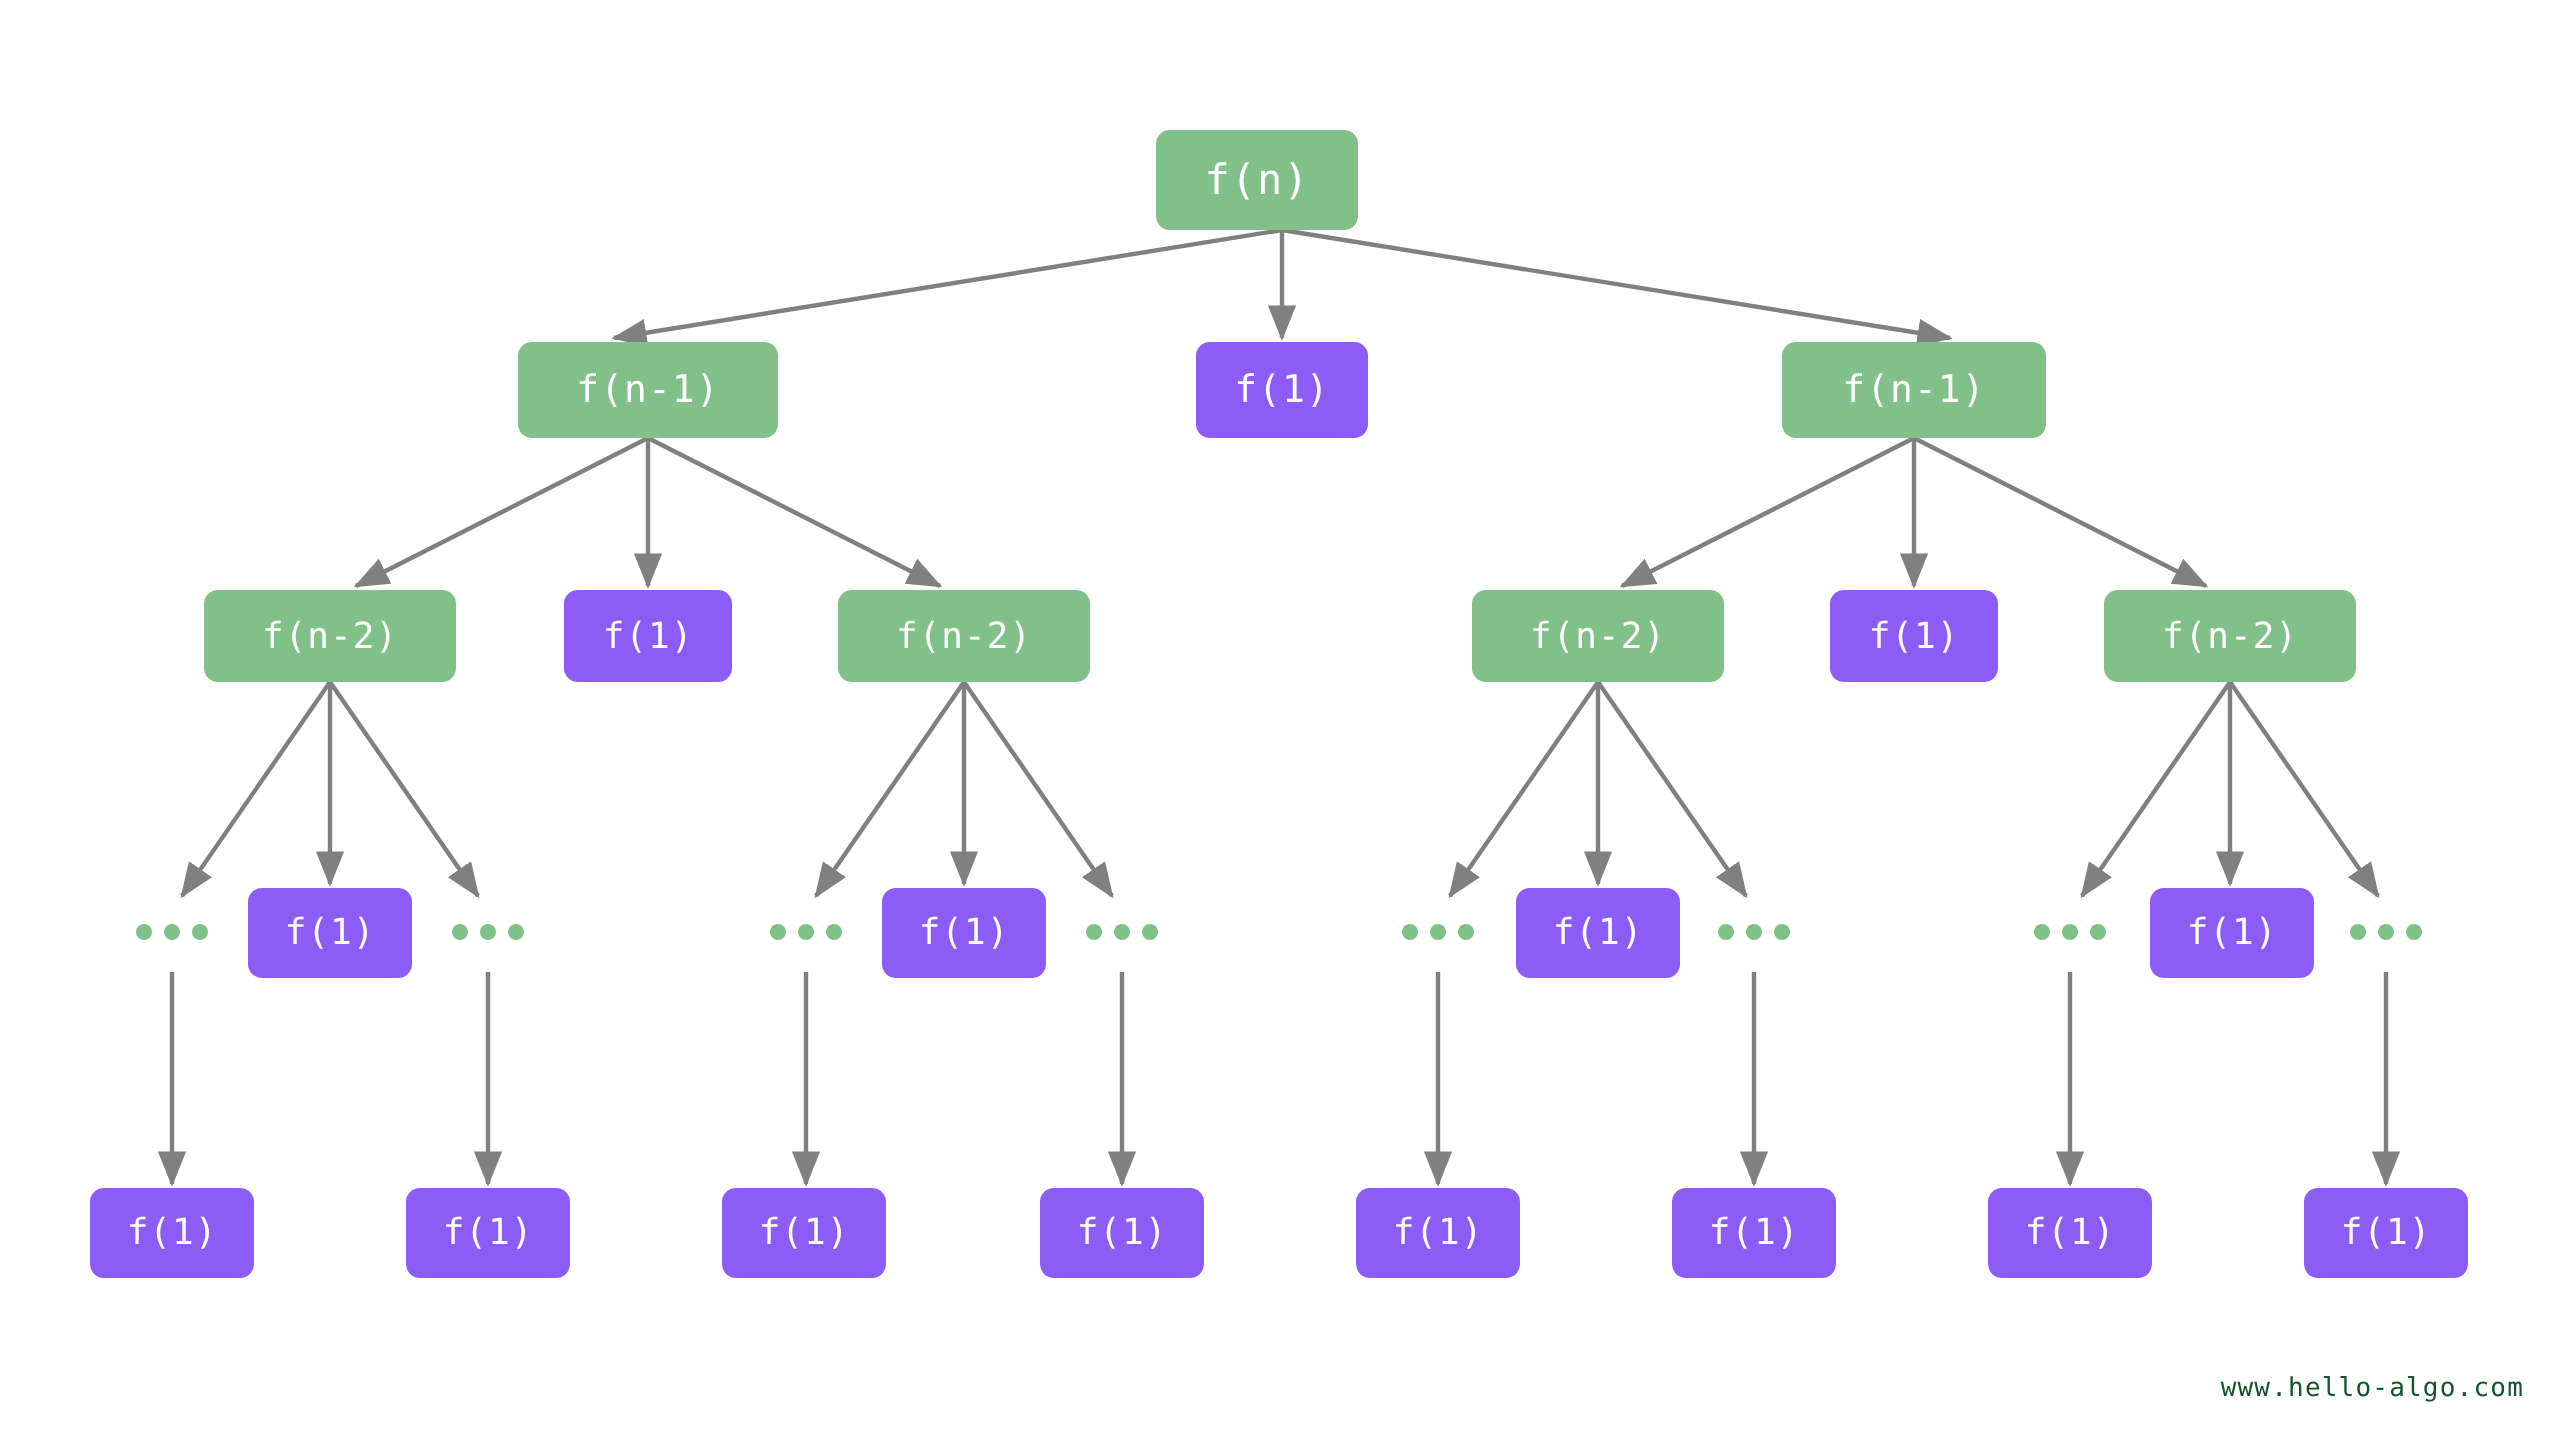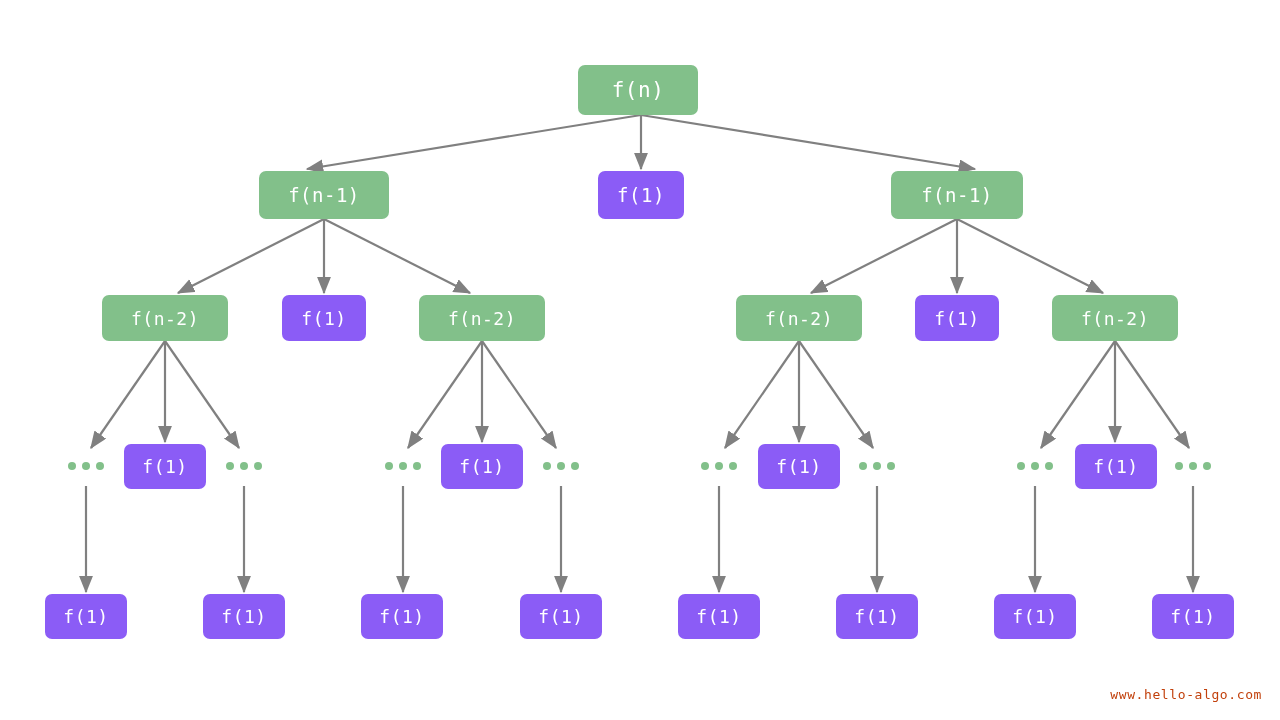--- a/index.html
+++ b/index.html
@@ -51,21 +51,21 @@
   }
   .ellipsis-node i {
     display: block;
     border-radius: 50%;
     background: #82c08a;
   }
   #watermark {
     position: absolute;
     right: 18px;
     bottom: 18px;
-    color: #c2410c;
+    color: #14532d;
     font-family: "DejaVu Sans Mono", monospace;
     font-size: 13px;
     letter-spacing: 0.6px;
     user-select: none;
   }
 </style>
 </head>
 <body>
 
 <div id="diagram-root">
@@ -103,21 +103,21 @@
         <line x1="403" y1="486" x2="403" y2="592" stroke="#808080" stroke-width="2.2" marker-end="url(#arrowhead)"></line>
         <line x1="561" y1="486" x2="561" y2="592" stroke="#808080" stroke-width="2.2" marker-end="url(#arrowhead)"></line>
         <line x1="719" y1="486" x2="719" y2="592" stroke="#808080" stroke-width="2.2" marker-end="url(#arrowhead)"></line>
         <line x1="877" y1="486" x2="877" y2="592" stroke="#808080" stroke-width="2.2" marker-end="url(#arrowhead)"></line>
         <line x1="1035" y1="486" x2="1035" y2="592" stroke="#808080" stroke-width="2.2" marker-end="url(#arrowhead)"></line>
         <line x1="1193" y1="486" x2="1193" y2="592" stroke="#808080" stroke-width="2.2" marker-end="url(#arrowhead)"></line>
       </g>
   </svg>
 
   <div id="node-layer">
-      <div class="node-box node-green" style="left: 578px; top: 65px; width: 120px; height: 50px; font-size: 21px;">f(n)</div>
+      <div class="node-box node-green" style="left: 578px; top: 65px; width: 101px; height: 50px; font-size: 21px;">f(n)</div>
       <div class="node-box node-green" style="left: 259px; top: 171px; width: 130px; height: 48px; font-size: 19px;">f(n-1)</div>
       <div class="node-box node-teal" style="left: 598px; top: 171px; width: 86px; height: 48px; font-size: 19px;">f(1)</div>
       <div class="node-box node-green" style="left: 891px; top: 171px; width: 132px; height: 48px; font-size: 19px;">f(n-1)</div>
       <div class="node-box node-green" style="left: 102px; top: 295px; width: 126px; height: 46px; font-size: 18px;">f(n-2)</div>
       <div class="node-box node-teal" style="left: 282px; top: 295px; width: 84px; height: 46px; font-size: 18px;">f(1)</div>
       <div class="node-box node-green" style="left: 419px; top: 295px; width: 126px; height: 46px; font-size: 18px;">f(n-2)</div>
       <div class="node-box node-green" style="left: 736px; top: 295px; width: 126px; height: 46px; font-size: 18px;">f(n-2)</div>
       <div class="node-box node-teal" style="left: 915px; top: 295px; width: 84px; height: 46px; font-size: 18px;">f(1)</div>
       <div class="node-box node-green" style="left: 1052px; top: 295px; width: 126px; height: 46px; font-size: 18px;">f(n-2)</div>
       <div class="node-box node-teal" style="left: 124px; top: 444px; width: 82px; height: 45px; font-size: 18px;">f(1)</div>

